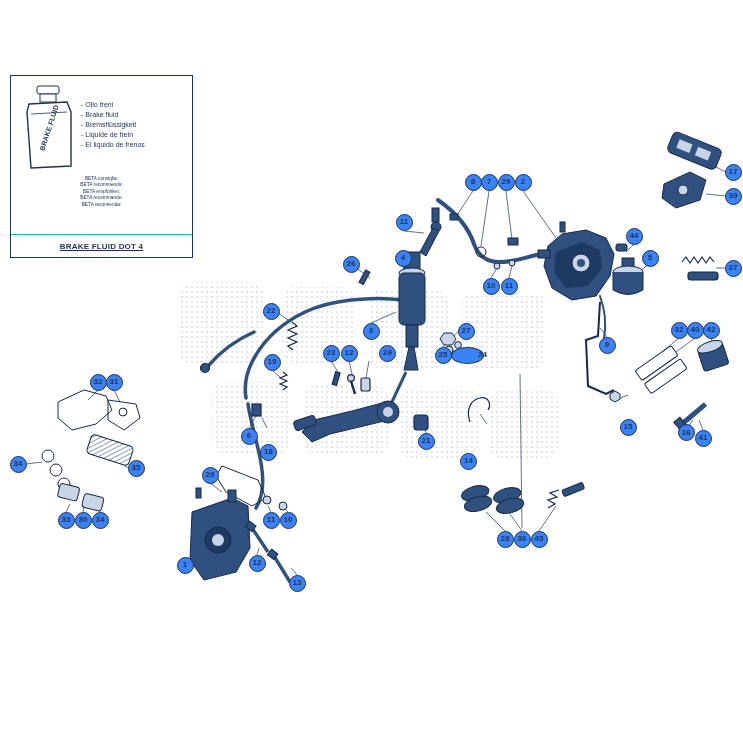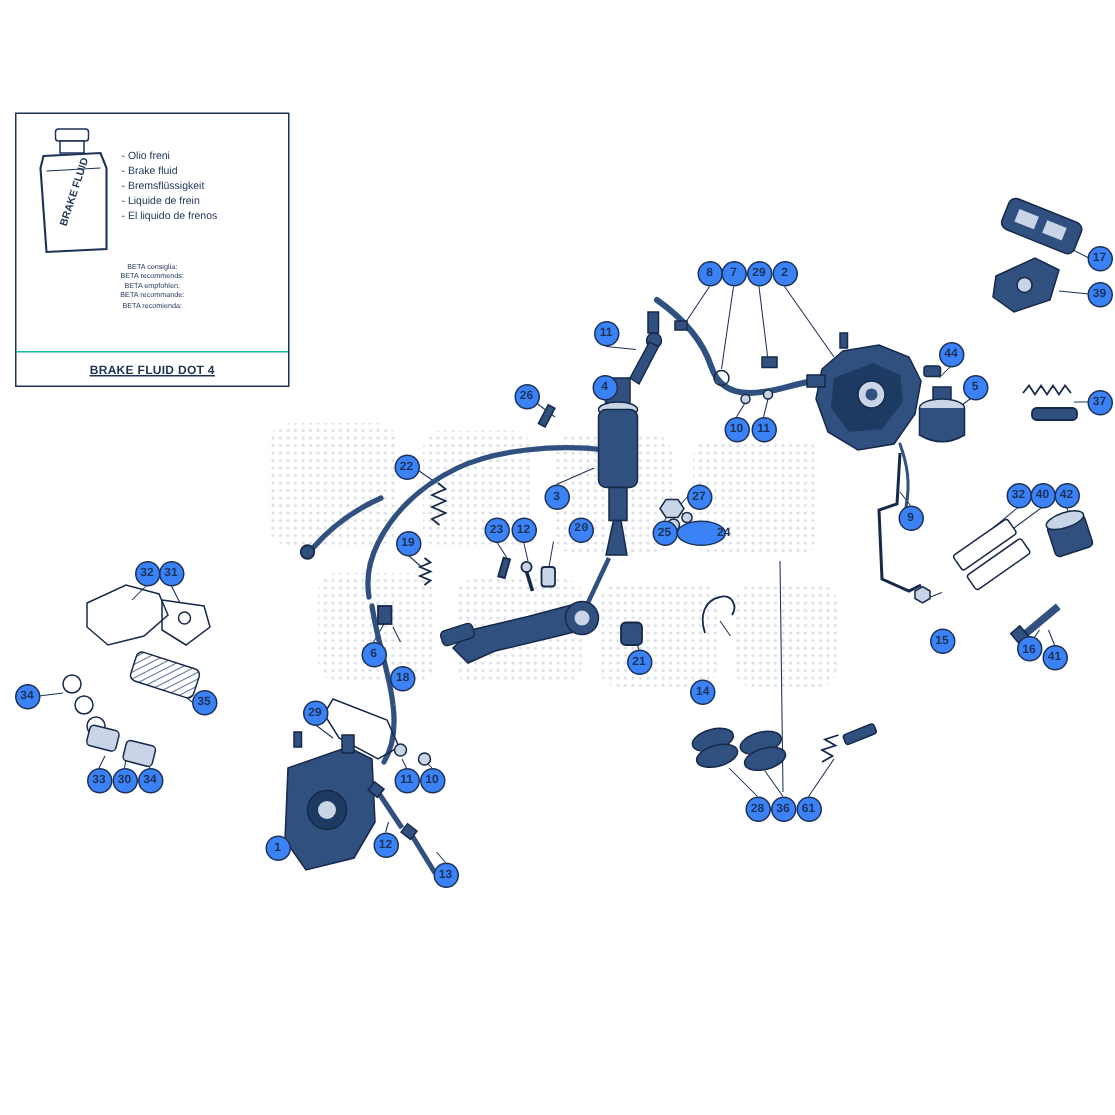--- a/index.html
+++ b/index.html
@@ -319,19 +319,19 @@
       <div class="callout" style="left: 9.5px; top: 455.5px;">34</div>
       <div class="callout" style="left: 127.5px; top: 459.5px;">35</div>
       <div class="callout" style="left: 201.5px; top: 466.5px;">29</div>
       <div class="callout" style="left: 57.5px; top: 511.5px;">33</div>
       <div class="callout" style="left: 74.5px; top: 511.5px;">30</div>
       <div class="callout" style="left: 91.5px; top: 511.5px;">34</div>
       <div class="callout" style="left: 262.5px; top: 511.5px;">11</div>
       <div class="callout" style="left: 279.5px; top: 511.5px;">10</div>
       <div class="callout" style="left: 496.5px; top: 530.5px;">28</div>
       <div class="callout" style="left: 513.5px; top: 530.5px;">36</div>
-      <div class="callout" style="left: 530.5px; top: 530.5px;">61</div>
+      <div class="callout" style="left: 530.5px; top: 530.5px;">45</div>
       <div class="callout" style="left: 176.5px; top: 556.5px;">1</div>
       <div class="callout" style="left: 248.5px; top: 554.5px;">12</div>
       <div class="callout" style="left: 288.5px; top: 574.5px;">13</div>
     </div>
 
 </div>
 
 </body></html>

